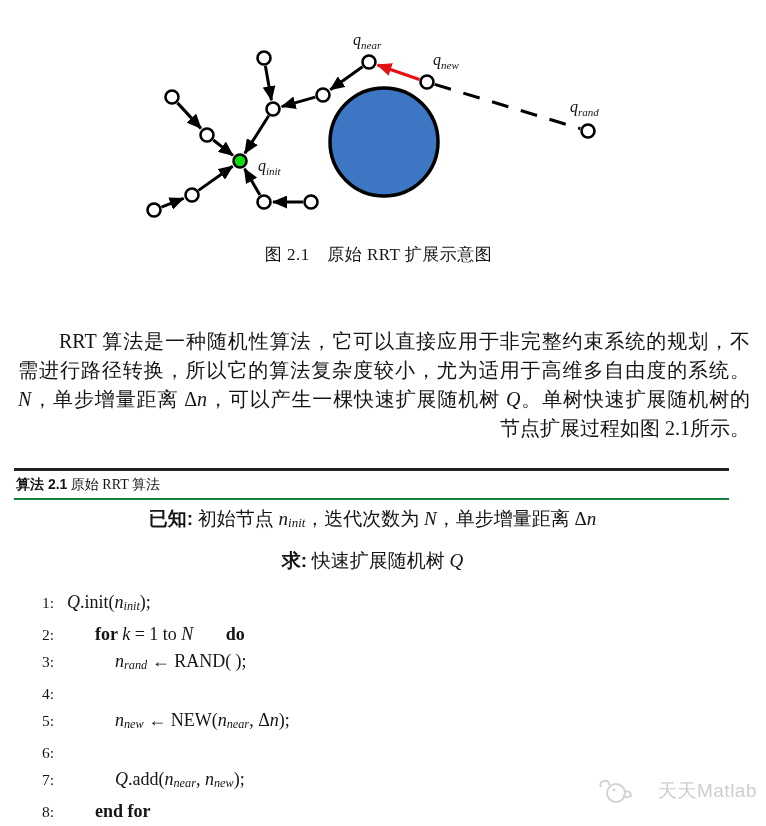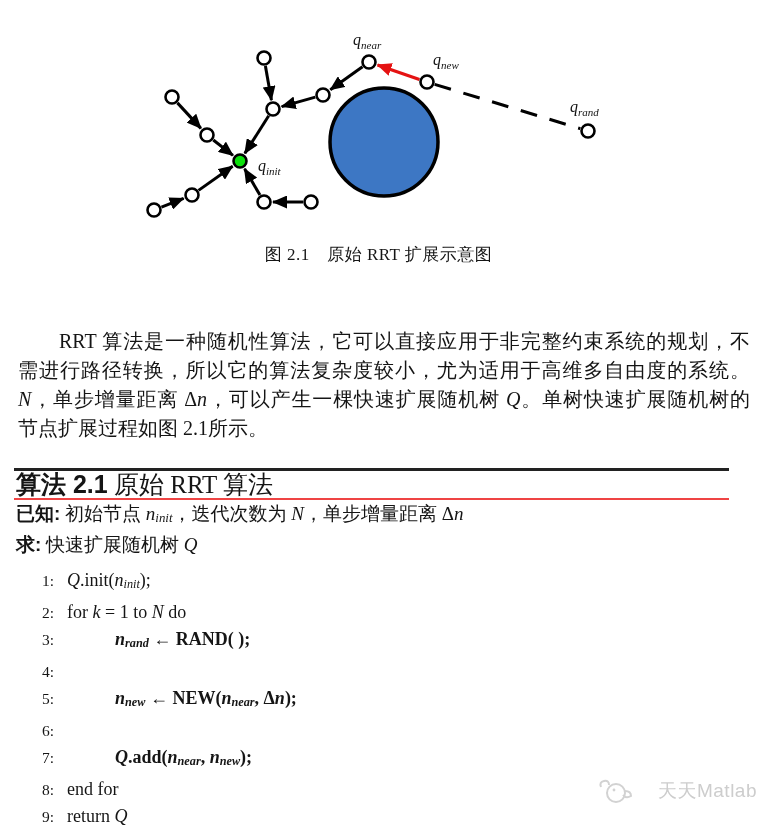--- a/index.html
+++ b/index.html
@@ -6,38 +6,38 @@
   #page{position:relative;width:766px;height:826px;background:#ffffff;overflow:hidden;
         font-family:"Liberation Serif","DejaVu Serif",serif;color:#151515;border-radius:26px;}
 
   
   #figure-svg{position:absolute;left:0;top:0;}
   #caption{position:absolute;left:0;top:243px;width:757px;text-align:center;
            font-size:17px;letter-spacing:.5px;}
 
   
   #para{position:absolute;left:18px;top:287px;width:732px;font-size:20px;line-height:29px;margin-top:40px;}
-  .para-line{width:732px;white-space:nowrap;}
+  .para-line{width:732px;white-space:nowrap;text-align:right;}
   .para-line.just{white-space:normal;text-align:justify;text-align-last:justify;text-justify:inter-character;}
   .para-line.indent{text-indent:41px;}
 
   
   #algo{position:absolute;left:14px;top:468px;width:715px;
         border-top:3px solid #222;border-bottom:2px solid #222;}
-  #algo-header{line-height:27px;font-size:25px;border-bottom:2px solid #ef4444;padding-left:2px;}
-  .algo-io{line-height:27px;font-size:19px;padding-left:2px;}
+  #algo-header{line-height:27px;font-size:14px;border-bottom:2px solid #15803d;padding-left:2px;}
+  .algo-io{line-height:38px;font-size:19px;padding-left:2px;text-align:center;}
   #algo-lines{margin-top:9px;}
   .code-line{display:flex;line-height:27.4px;font-size:18px;}
   .code-num{width:40px;text-align:right;font-size:15.5px;flex:none;color:#151515;}
   .code-body.ind0{margin-left:13px;}
-  .code-body.ind1{margin-left:61px;font-weight:bold;}
+  .code-body.ind1{margin-left:61px;}
 
   
   .seg-r{}
-  .seg-b{font-weight:normal;}
+  .seg-b{font-weight:bold;margin-left:28px;}
   .seg-i{font-style:italic;}
   .seg-sub{font-style:italic;font-size:.68em;vertical-align:-0.18em;}
   .seg-hb{font-family:"Liberation Sans","DejaVu Sans",sans-serif;font-weight:bold;}
 
   
   #watermark{position:absolute;right:9px;top:777px;display:flex;align-items:center;gap:4px;}
   #watermark-text{font-family:"Liberation Sans","DejaVu Sans",sans-serif;
                   font-size:19px;color:#cdcdcd;letter-spacing:.5px;
                   text-shadow:0 1px 0 #ffffff;margin-left:20px;}
 </style>

